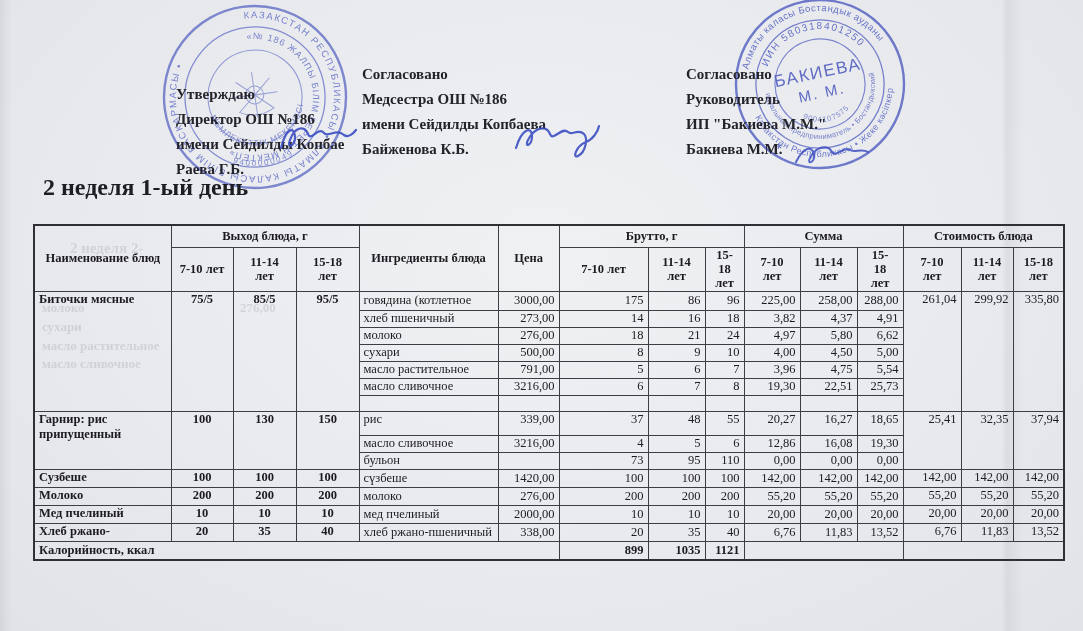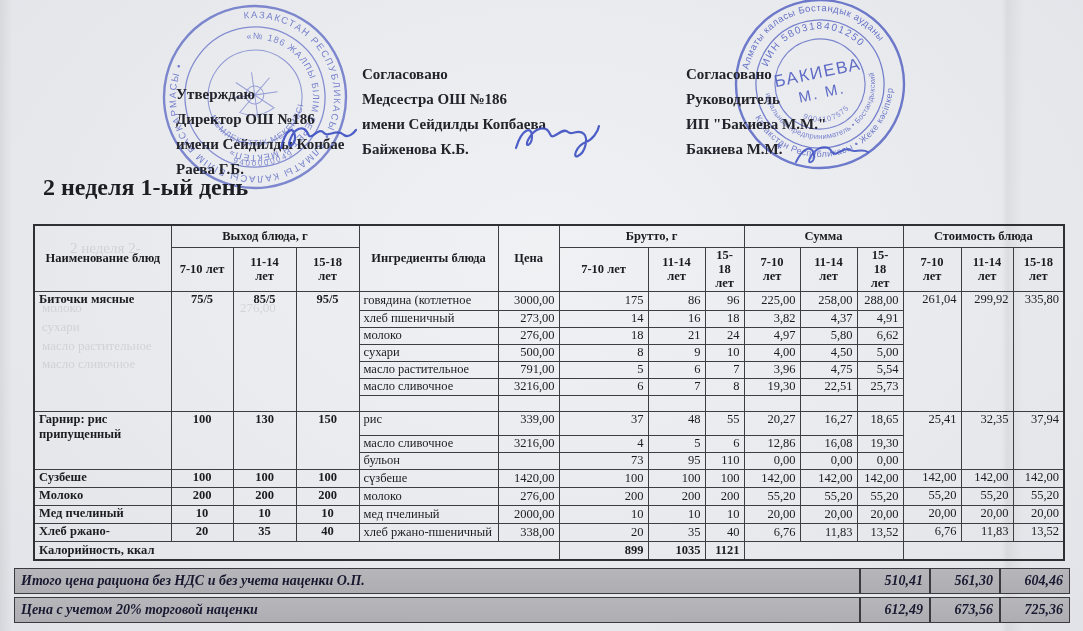--- a/index.html
+++ b/index.html
@@ -7,21 +7,21 @@
     background:
       linear-gradient(90deg, rgba(0,0,0,0.06) 0, rgba(0,0,0,0) 12px),
       linear-gradient(90deg, rgba(0,0,0,0) 92.5%, rgba(0,0,0,0.05) 93%, rgba(0,0,0,0) 94.5%),
       radial-gradient(ellipse at 50% 40%, #f0f1f3 0%, #e9eaee 55%, #e2e3e8 100%);
     font-family:"Liberation Serif", serif;}
   
   .appr{position:absolute;font-weight:bold;font-size:15px;line-height:25px;color:#23232b;}
   
   .title{position:absolute;left:43px;top:174px;font-weight:bold;font-size:24px;color:#1d1d24;}
   
-  .ghost{position:absolute;color:#60606e;opacity:.17;filter:blur(.6px);font-size:13px;font-weight:normal;}
+  .ghost{position:absolute;color:#60606e;opacity:.17;filter:blur(.6px);font-size:13px;font-weight:bold;}
   
   table.menu{position:absolute;left:33px;top:224px;width:1030px;border-collapse:collapse;
     table-layout:fixed;font-size:12.5px;color:#1b1b20;}
   .menu th,.menu td{border:1.2px solid #3d3d43;padding:0 4px;overflow:hidden;}
   .menu{border:2px solid #2f2f34;}
   .menu th{font-weight:bold;text-align:center;padding:0 8px;line-height:1.15;}
   td.dish{font-weight:bold;text-align:left;vertical-align:top;line-height:1.2;}
   td.yld{font-weight:bold;text-align:center;vertical-align:top;}
   td.ing{text-align:left;white-space:nowrap;}
   td.num{text-align:right;white-space:nowrap;}
@@ -380,30 +380,14 @@
       <td colspan="6" style="text-align:left">Калорийность, ккал</td>
       <td class="num">899</td>
       <td class="num">1035</td>
       <td class="num">1121</td>
       <td colspan="3"></td>
       <td colspan="3"></td>
     </tr>
   </tbody>
     </table>
 
-  <table class="totals">
-    <tbody>
-        <tr>
-      <td>Итого цена рациона без НДС и без учета наценки О.П.</td>
-      <td class="fval">510,41</td>
-      <td class="fval">561,30</td>
-      <td class="fval">604,46</td>
-    </tr>
-    <tr>
-      <td>Цена с учетом 20% торговой наценки</td>
-      <td class="fval">612,49</td>
-      <td class="fval">673,56</td>
-      <td class="fval">725,36</td>
-    </tr>
-  </tbody>
-    </table>
 
 </div>
 
 </body></html>

